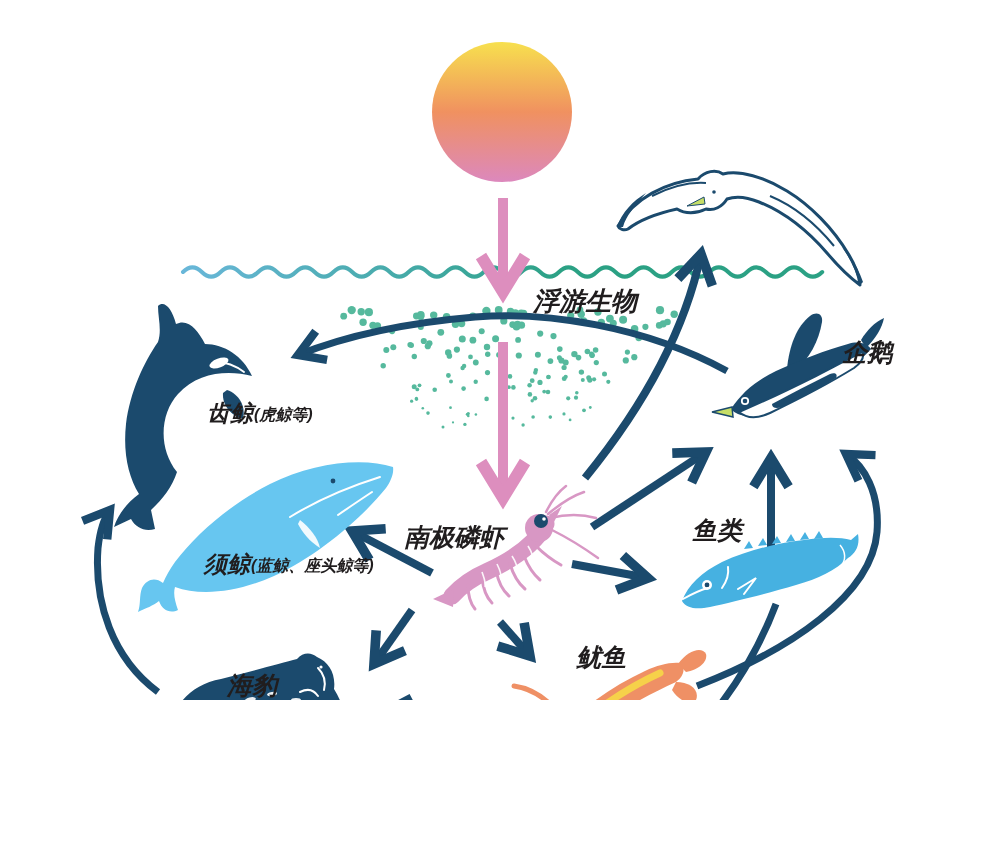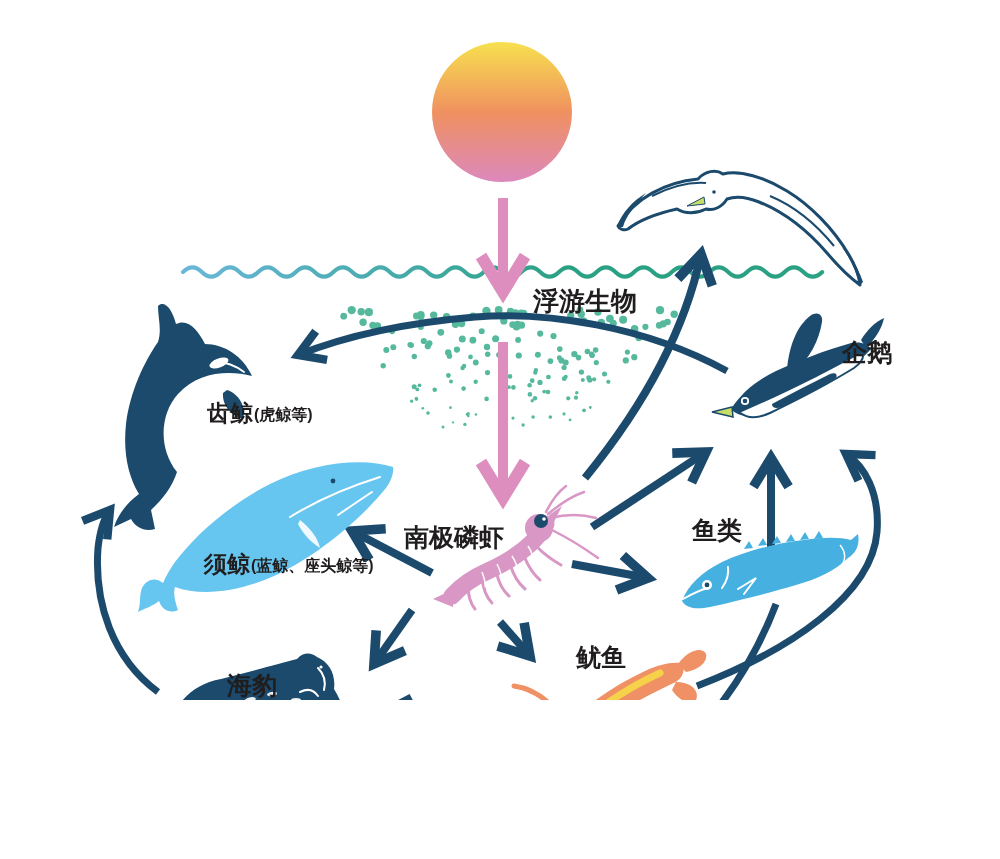--- a/index.html
+++ b/index.html
@@ -1,16 +1,16 @@
 <!DOCTYPE html>
 <html style="--navy: #1b4a6d; --ink: #201d1e; --pink: #dd8ebe; --krillpink: #d897c4; --whaleblue: #67c6f0; --fishblue: #46b1e1; --orange: #ef9065; --stripe: #f6d14a; --beak: #c6de67; --plankton: #3fb090; --wavestart: #69b7d9; --waveend: #2ba184; --sun1: #f7e04e; --sun2: #f09160; --sun3: #dc88bd;"><head>
 <meta charset="utf-8">
 <style>
   html,body{margin:0;padding:0;background:#ffffff;}
-  .stage{width:1000px;height:700px;position:relative;background:#fff;overflow:hidden;}
+  .stage{width:1000px;height:700px;position:relative;background:#fff;overflow:hidden;font-style:italic;}
   svg{display:block;}
   text.lbl{font-family:"Liberation Sans","DejaVu Sans",sans-serif;font-weight:bold;fill:var(--ink);}
   .big{font-size:25px;}
   .mid{font-size:23px;}
   .note{font-size:16px;}
   .edge{fill:none;stroke:var(--navy);stroke-width:8;stroke-linecap:butt;}
   .edge.thin{stroke-width:7;}
   .pedge{fill:none;stroke:var(--pink);stroke-width:10;}
   .wdet{fill:none;stroke:#ffffff;stroke-width:2;stroke-linecap:round;}
 </style>

